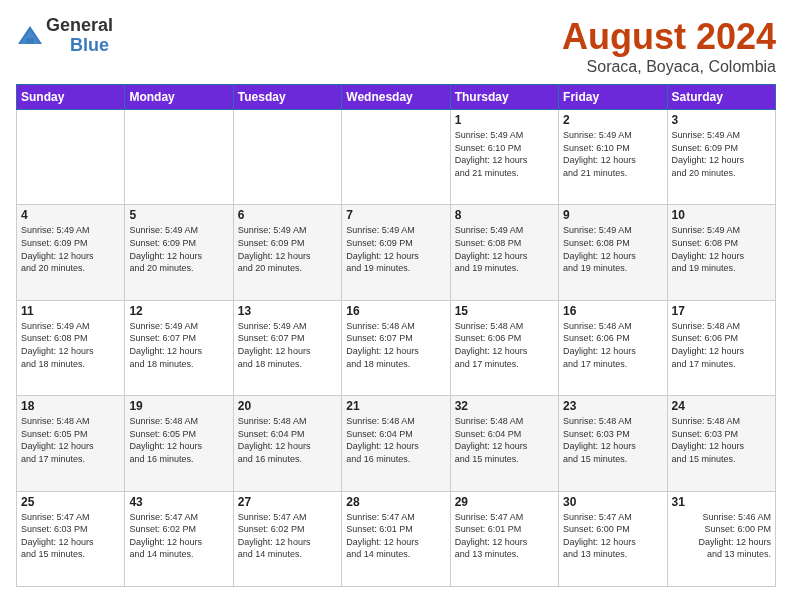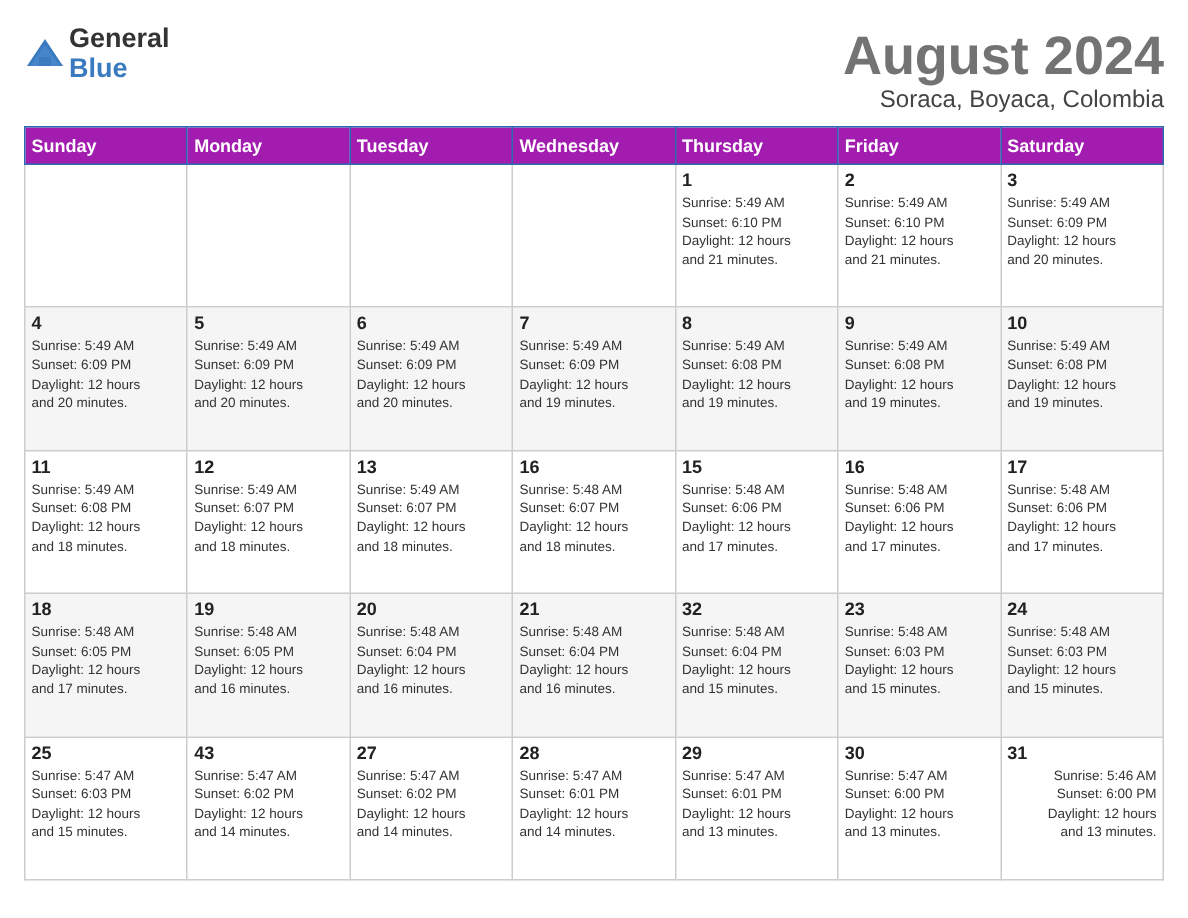--- a/index.html
+++ b/index.html
@@ -34,47 +34,48 @@
     }
     .logo-general {
       font-size: 18px;
       font-weight: bold;
       color: #333;
     }
     .logo-blue {
       font-size: 18px;
       font-weight: bold;
       color: #3a7abf;
+      margin-left: 24px;
     }
     .logo-icon {
       width: 28px;
       height: 28px;
       margin-right: 2px;
     }
     .title-section {
       text-align: right;
     }
     .title-month {
       font-size: 36px;
       font-weight: bold;
-      color: #737373;
+      color: #c2410c;
     }
     .title-location {
       font-size: 16px;
       color: #444;
     }
     .calendar {
       flex: 1;
       border: 1px solid #ccc;
       border-collapse: collapse;
       width: 100%;
       table-layout: fixed;
     }
     .calendar th {
-      background-color: #a21caf;
+      background-color: #6d28d9;
       color: #fff;
       font-size: 12px;
       font-weight: bold;
       padding: 5px 4px;
       text-align: left;
       border: 1px solid #2a6aaf;
     }
     .calendar td {
       border: 1px solid #ccc;
       vertical-align: top;

